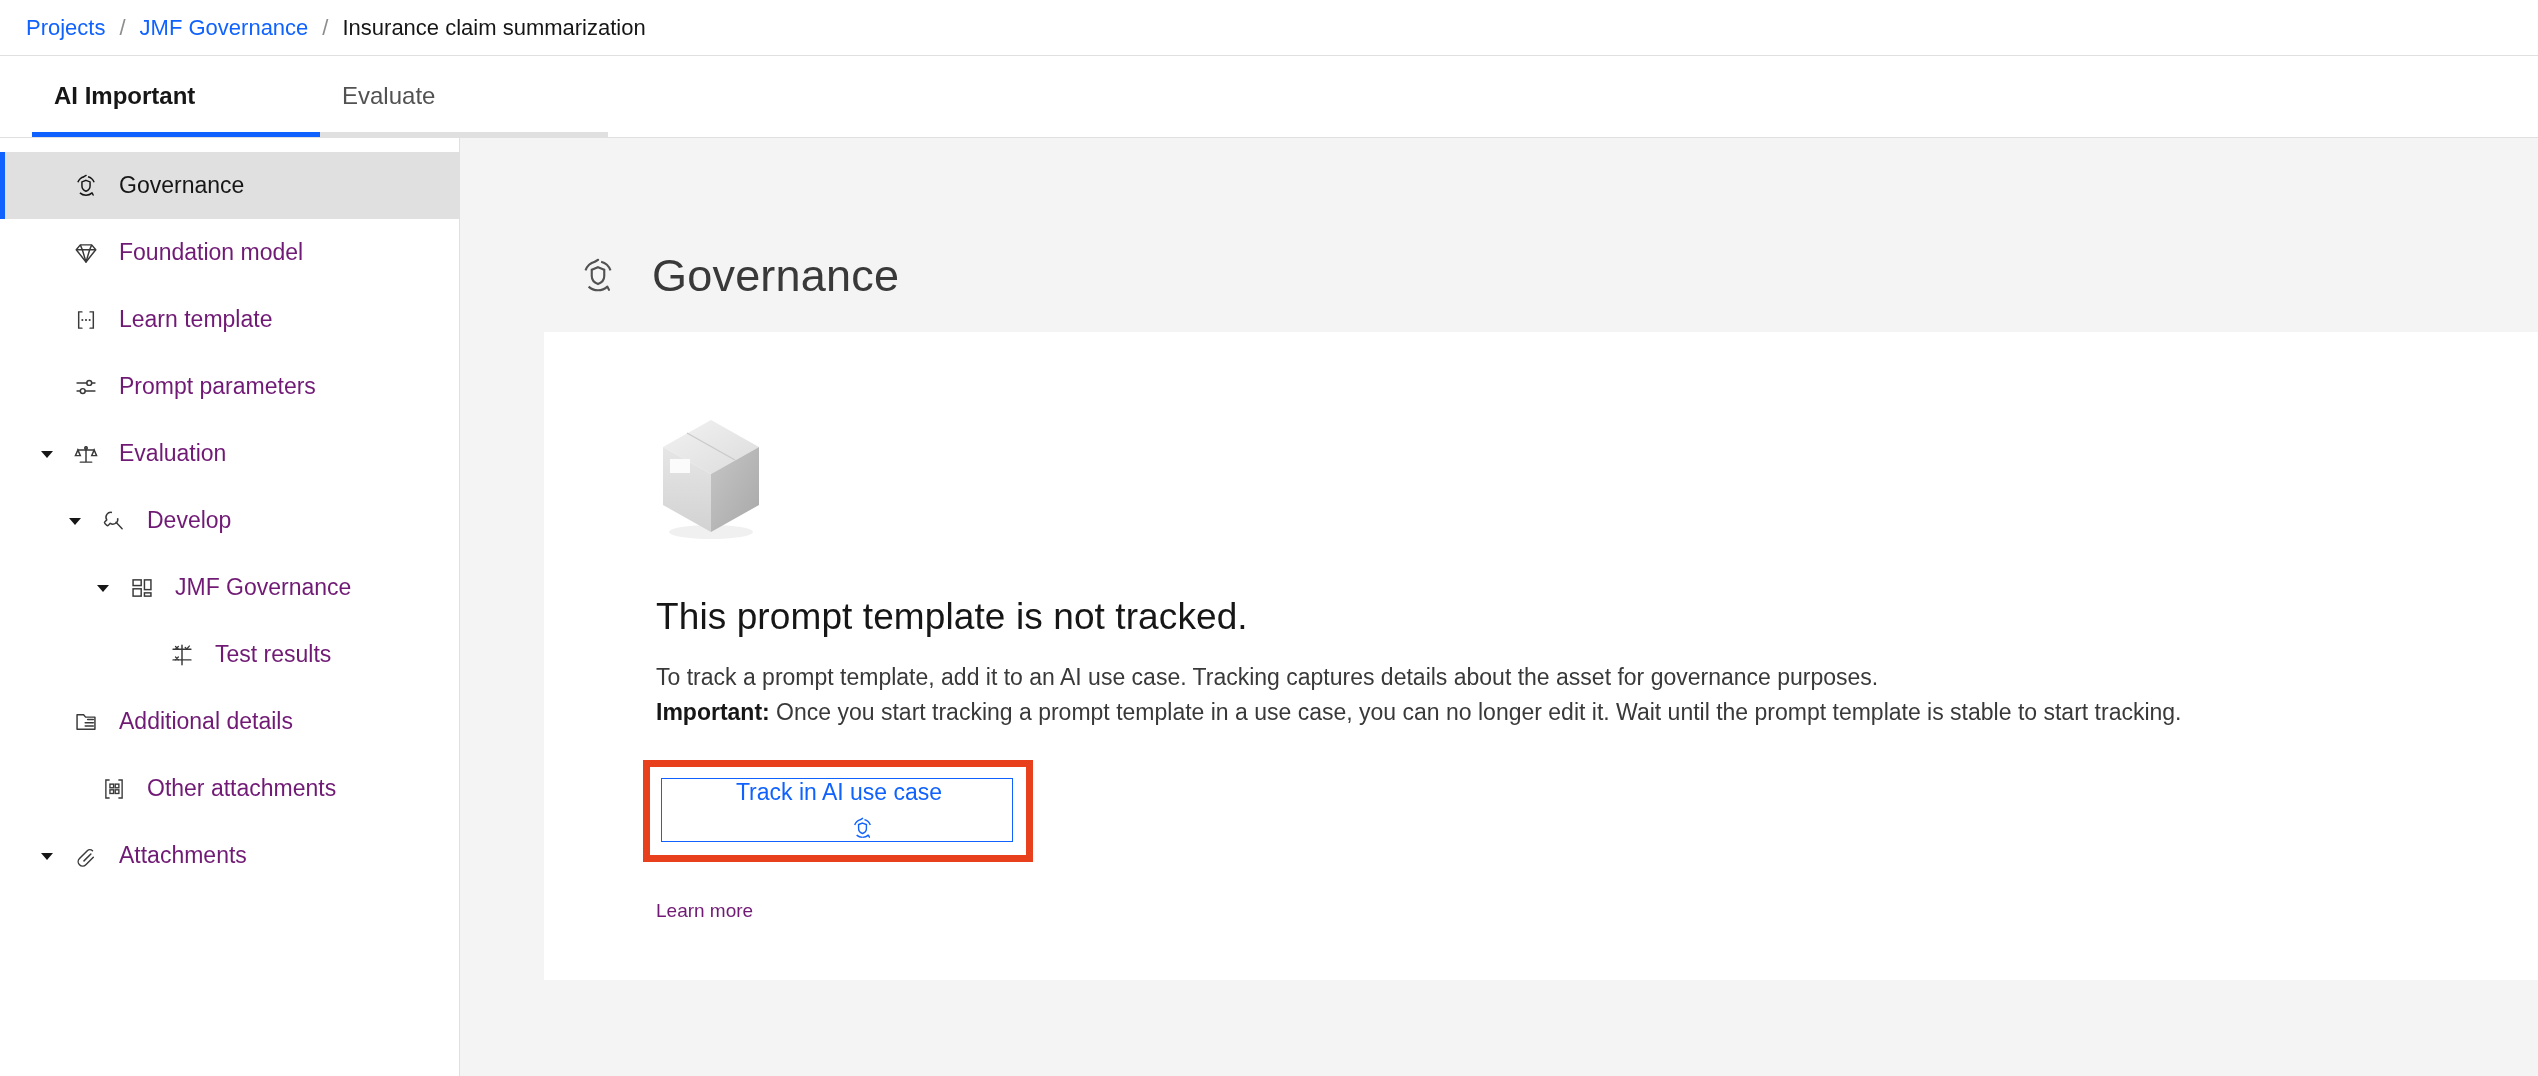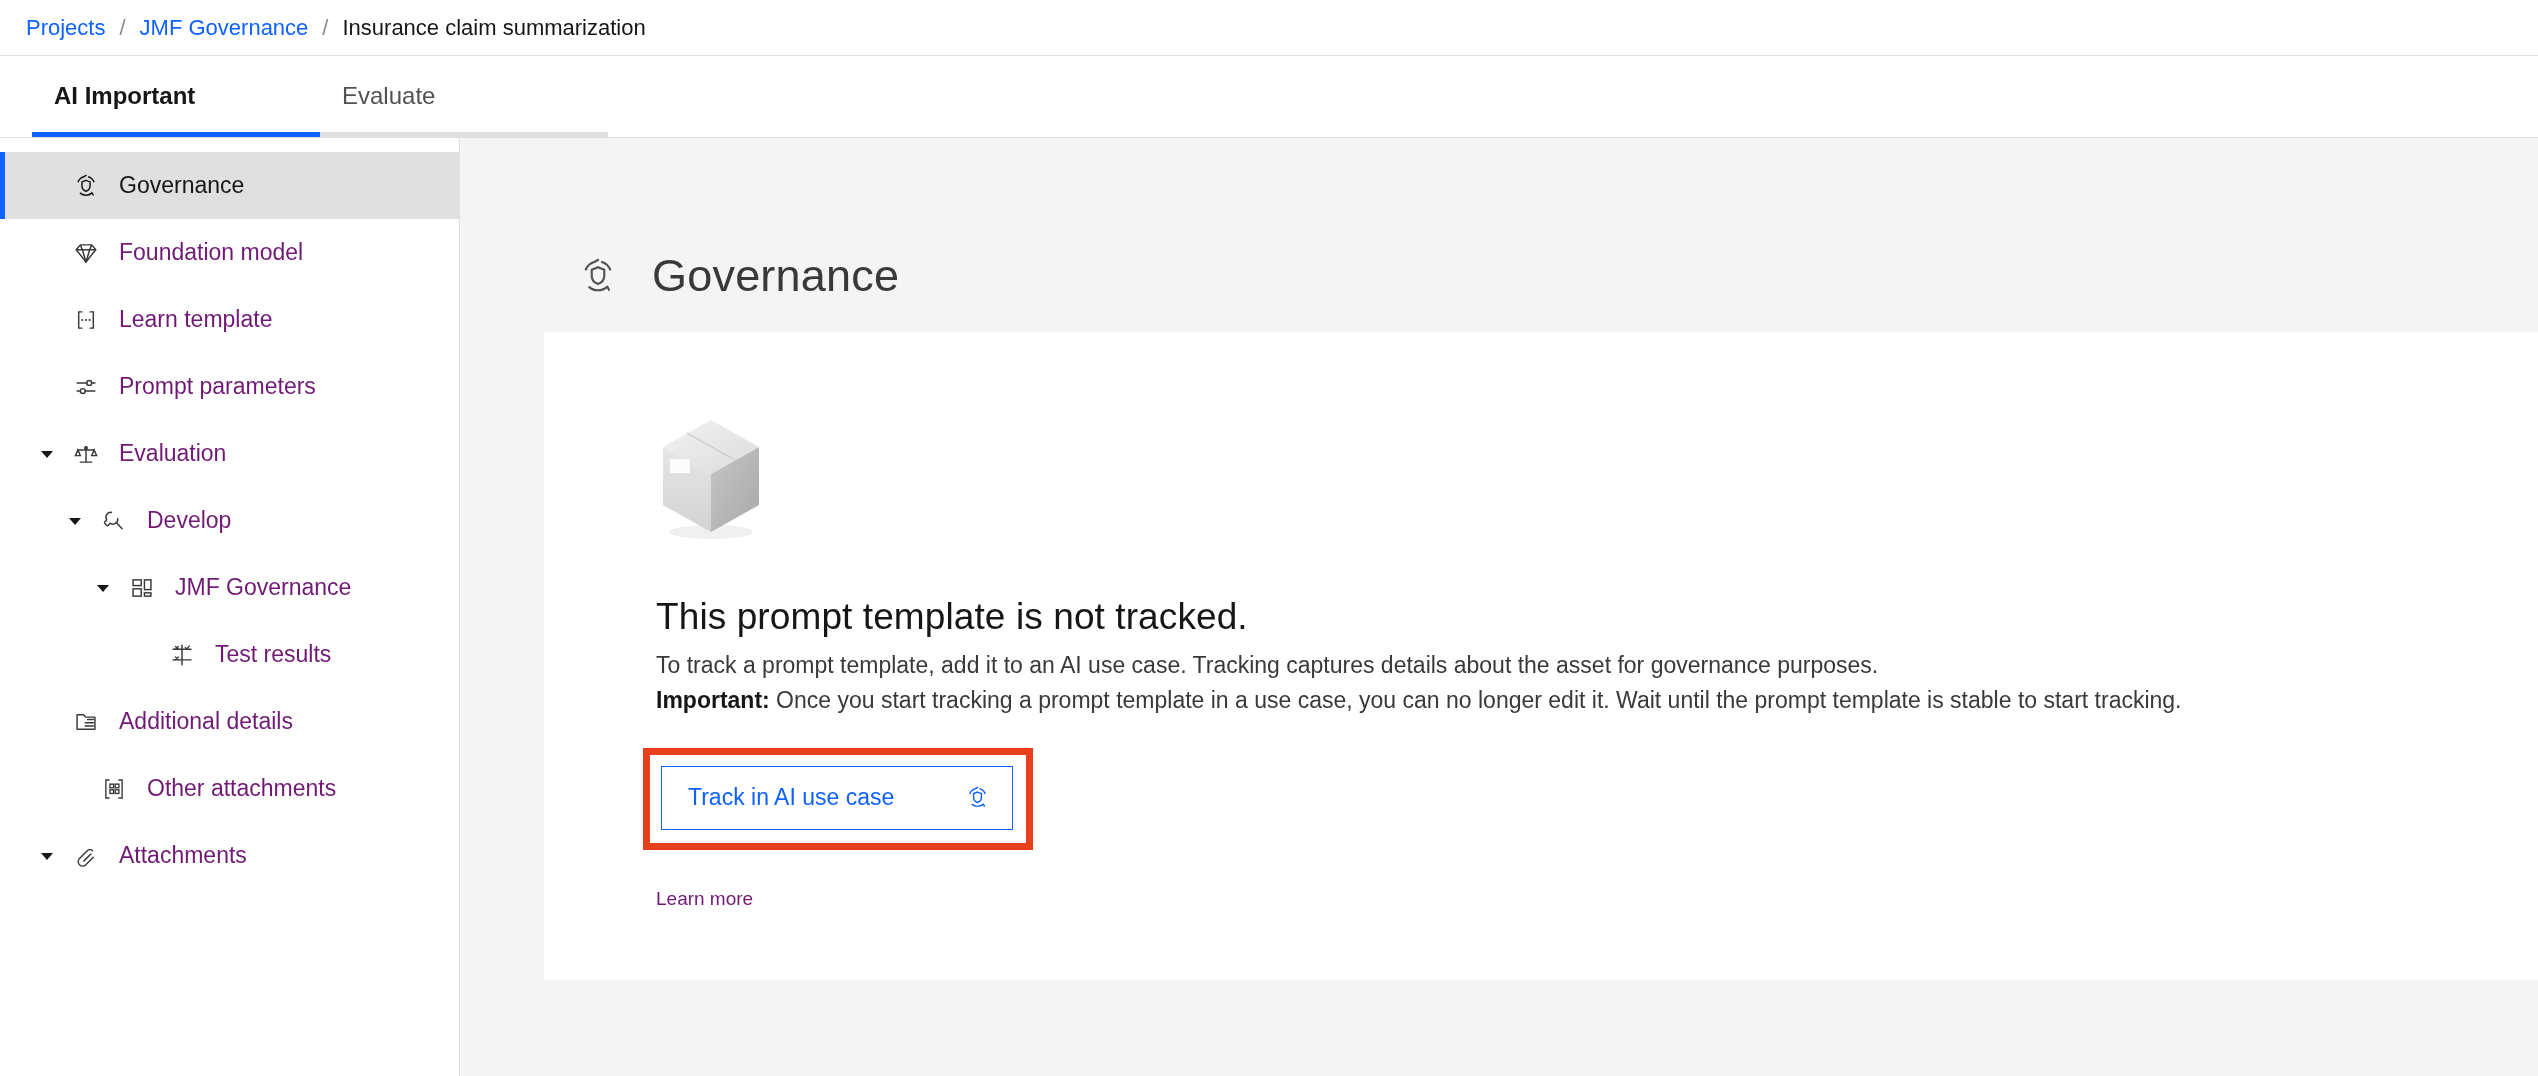--- a/index.html
+++ b/index.html
@@ -146,21 +146,21 @@
     background: #ffffff;
     height: 648px;
     padding: 80px 0 0 112px;
     position: relative;
   }
   .box-illustration { margin-bottom: 50px; }
   .card-title {
     font-size: 37px;
     font-weight: 400;
     color: #161616;
-    margin-bottom: 10px;
+    margin-bottom: 22px;
     letter-spacing: 0.1px;
   }
   .card-text {
     font-size: 23px;
     color: #393939;
     line-height: 1.52;
     max-width: 1860px;
   }
   .card-text b { font-weight: 700; color: #161616; }
 
@@ -177,20 +177,21 @@
     justify-content: space-between;
     min-width: 352px;
     height: 64px;
     padding: 0 22px 0 26px;
     background: #ffffff;
     border: 1px solid #0f62fe;
     color: #0f62fe;
     font-size: 23px;
     font-family: "Liberation Sans", sans-serif;
     cursor: pointer;
+    flex-direction: column;
   }
   .track-btn .btn-icon {
     margin-left: 46px;
     display: flex;
     align-items: center;
   }
   .learn-more {
     display: block;
     margin-top: 38px;
     font-size: 19px;

